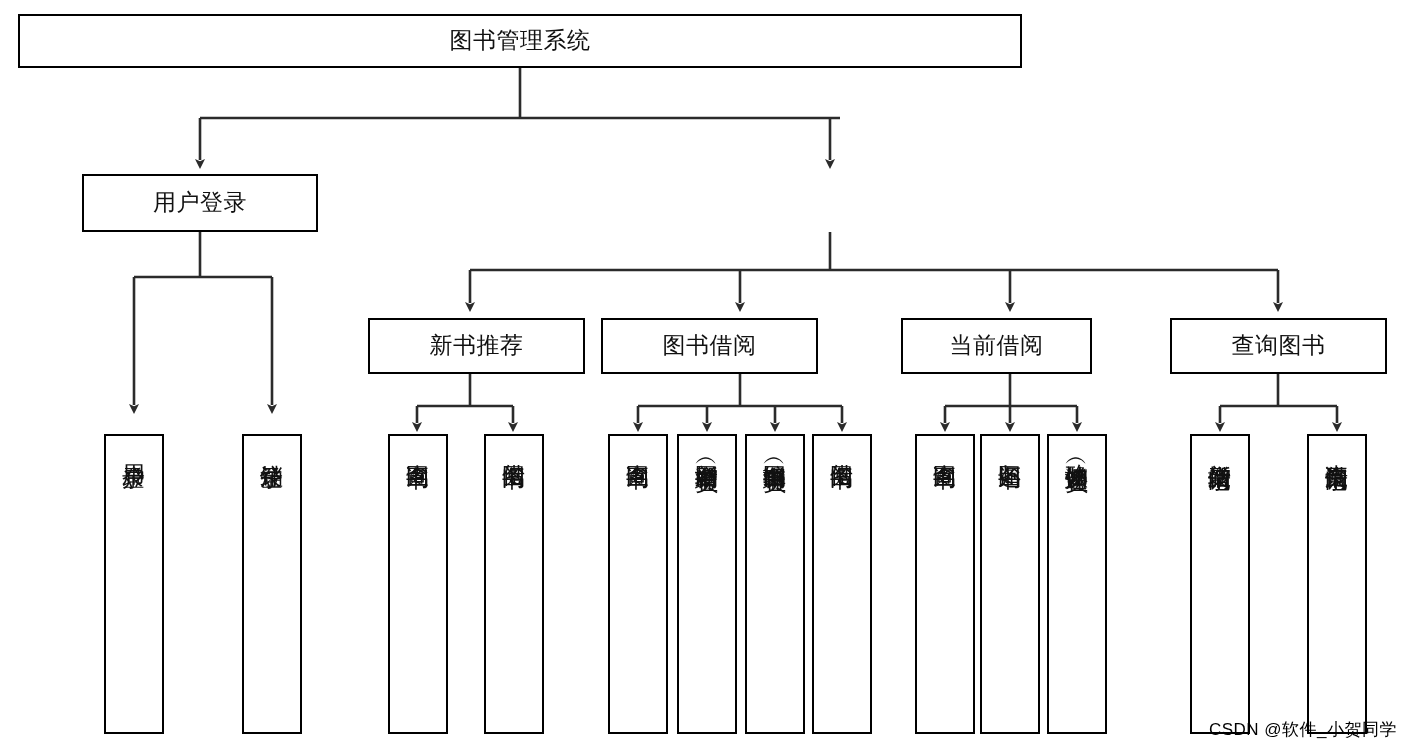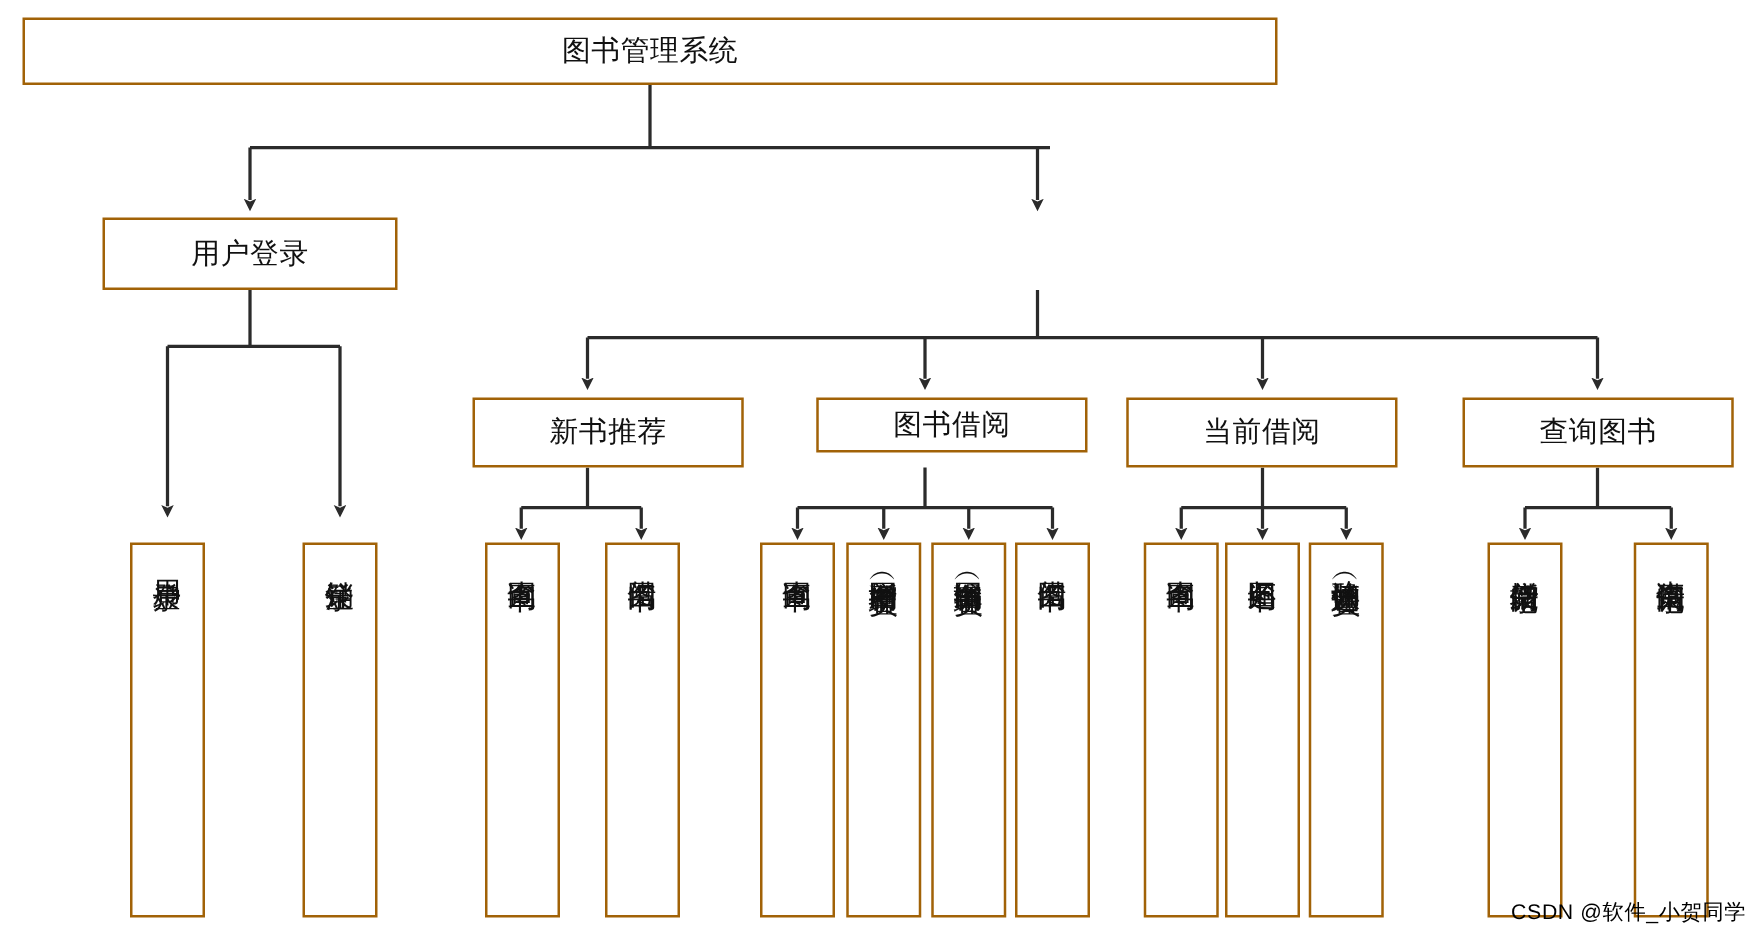--- a/index.html
+++ b/index.html
@@ -22,21 +22,21 @@
     position: absolute;
     left: 0;
     top: 0;
     width: 1405px;
     height: 747px;
     pointer-events: none;
   }
   .node {
     position: absolute;
     box-sizing: border-box;
-    border: 2px solid #a16207;
+    border: 2px solid #000000;
     background: #ffffff;
     color: #111111;
     display: flex;
     align-items: center;
     justify-content: center;
     text-align: right;
     z-index: 2;
   }
   .node .label {
     display: block;
@@ -133,29 +133,29 @@
 
   <div class="node root horizontal" style="left:18px; top:14px; width:1004px; height:54px;">
     <span class="label">图书管理系统</span>
   </div>
 
   <div class="node horizontal" style="left:82px; top:174px; width:236px; height:58px;">
     <span class="label">用户登录</span>
   </div>
 
 
-  <div class="node horizontal" style="left:378px; top:318px; width:217px; height:56px;">
+  <div class="node horizontal" style="left:368px; top:318px; width:217px; height:56px;">
     <span class="label">新书推荐</span>
   </div>
 
-  <div class="node horizontal" style="left:653px; top:318px; width:217px; height:44px;">
+  <div class="node horizontal" style="left:601px; top:318px; width:217px; height:56px;">
     <span class="label">图书借阅</span>
   </div>
 
-  <div class="node horizontal" style="left:901px; top:318px; width:217px; height:56px;">
+  <div class="node horizontal" style="left:901px; top:318px; width:191px; height:56px;">
     <span class="label">当前借阅</span>
   </div>
 
   <div class="node horizontal" style="left:1170px; top:318px; width:217px; height:56px;">
     <span class="label">查询图书</span>
   </div>
 
   <div class="node vertical" style="left:104px; top:434px; width:60px; height:300px;">
     <span class="label">用户登录</span>
   </div>

